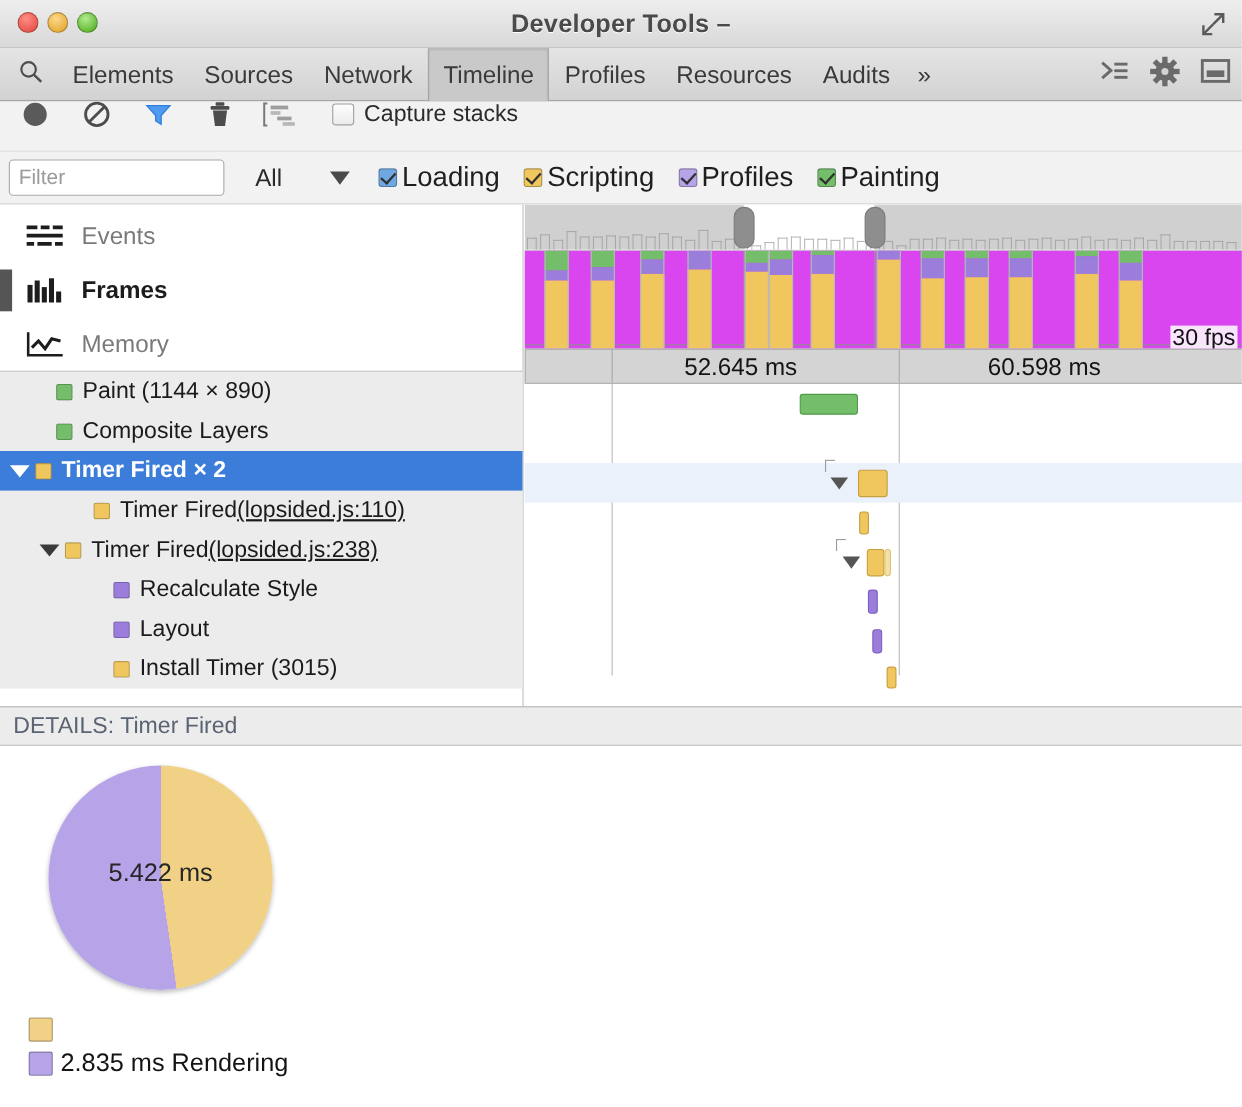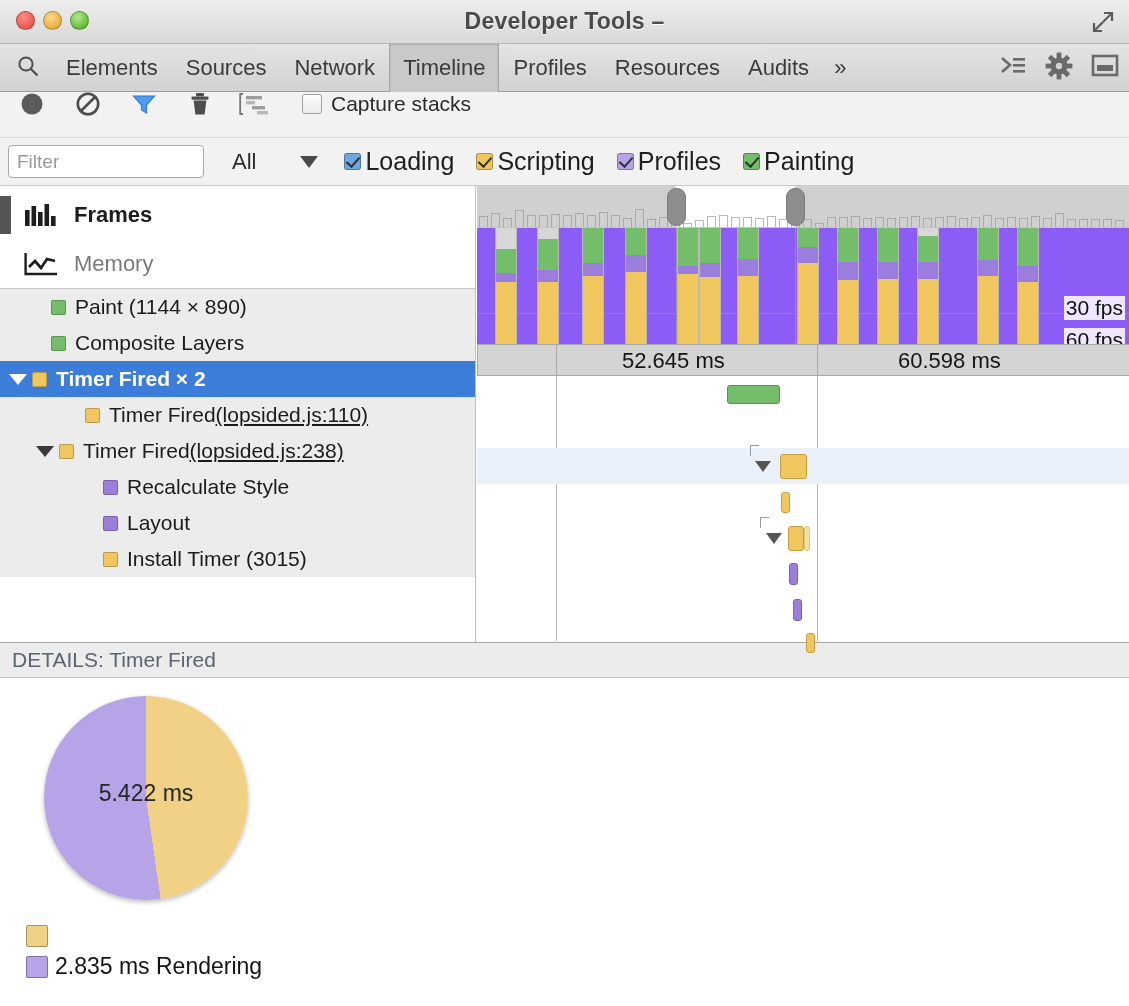--- a/index.html
+++ b/index.html
@@ -124,21 +124,21 @@
     position:absolute; left:477px; top:0; right:0; height:100%; background:#fff;
   }
   .overview{ position:relative; height:42px; background:#fff; border-bottom:1px solid #c4c4c4; overflow:hidden; }
   .ov-bars{ position:absolute; left:0; right:0; bottom:0; height:26px; }
   .ov-bar{ position:absolute; bottom:0; background:#fff; border:1px solid #b9b9b9; border-bottom:none; }
   .ov-dim{ position:absolute; top:0; bottom:0; background:rgba(150,150,150,.45); }
   .ov-handle{
     position:absolute; top:2px; width:19px; height:38px; border-radius:9px;
     background:#8e8e8e; border:1px solid #7a7a7a;
   }
-  .frames{ position:relative; height:116px; background:#8b5cf6; overflow:hidden; }
+  .frames{ position:relative; height:89px; background:#d946ef; overflow:hidden; }
   .fps-line{ position:absolute; left:0; right:0; height:1px; background:#8e8e8e; }
   .fps-label{ position:absolute; right:4px; font-size:21px; color:#111; background:rgba(255,255,255,.85); padding:0 2px; }
   .fbar{ position:absolute; bottom:0; width:22px; }
   .fseg{ width:100%; }
   .sel-line{ position:absolute; top:0; bottom:0; width:1px; background:#9a9a9a; }
 
   .ruler{
     position:relative; height:32px; background:#d4d4d4;
     border-top:1px solid #a8a8a8; border-bottom:1px solid #a8a8a8;
   }
@@ -333,20 +333,35 @@
       <div class="cb-box" style="background:#74bd6a"></div>
       <div class="cb-label">Painting</div>
     </div>
   </div>
 </div>
 
 <div class="main">
 
   <div class="sidebar">
     <div class="nav">
+      <div class="nav-item">
+
+        <span class="nav-icon">
+          <svg width="34" height="24" viewBox="0 0 34 24">
+            <rect x="0" y="2" width="10" height="3.4" fill="#1d1d1d"></rect>
+            <rect x="13" y="2" width="8" height="3.4" fill="#1d1d1d"></rect>
+            <rect x="24" y="2" width="9" height="3.4" fill="#1d1d1d"></rect>
+            <rect x="0" y="9.5" width="33" height="3.4" fill="#1d1d1d"></rect>
+            <rect x="0" y="17" width="7" height="3.4" fill="#1d1d1d"></rect>
+            <rect x="10" y="17" width="13" height="3.4" fill="#1d1d1d"></rect>
+            <rect x="26" y="17" width="7" height="3.4" fill="#1d1d1d"></rect>
+          </svg>
+        </span>
+        <span class="nav-label">Events</span>
+      </div>
       <div class="nav-item active">
         <div class="sel-bar"></div>
         <span class="nav-icon">
           <svg width="34" height="24" viewBox="0 0 34 24">
             <rect x="1" y="7" width="4.6" height="16" fill="#1d1d1d"></rect>
             <rect x="7.5" y="3" width="4.6" height="20" fill="#1d1d1d"></rect>
             <rect x="14" y="9" width="4.6" height="14" fill="#1d1d1d"></rect>
             <rect x="20.5" y="1" width="4.6" height="22" fill="#1d1d1d"></rect>
             <rect x="27" y="13" width="4.6" height="10" fill="#1d1d1d"></rect>
           </svg>

